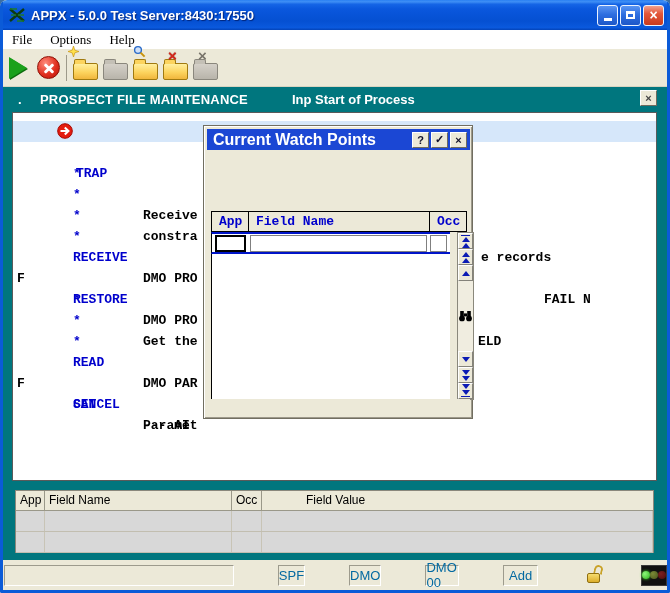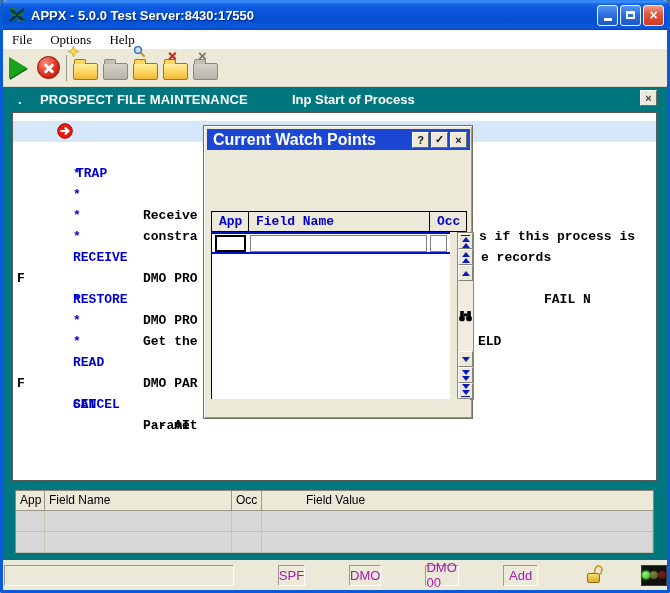--- a/index.html
+++ b/index.html
@@ -108,21 +108,21 @@
   .bt-head{display:flex;height:20px;background:#ece9d8;border-bottom:1px solid #9a9889;line-height:19px;}
   .bt-th{padding-left:4px;border-right:1px solid #9a9889;}
   .bt-c1{width:29px;}
   .bt-c2{width:187px;}
   .bt-c3{width:30px;}
   .bt-c4{flex:1;border-right:none;margin-left:40px;}
   .bt-row{display:flex;height:21px;border-bottom:1px solid #c2beb0;background:#d8d8d8;}
   .bt-td{border-right:1px solid #c8c4b6;}
   
   .statusbar{position:absolute;left:3px;top:560px;width:664px;height:30px;background:#ece9d8;
-    display:flex;align-items:center;font-size:13px;color:#a21caf;gap:40px;}
+    display:flex;align-items:center;font-size:13px;color:#0369a1;gap:40px;}
   .st-cell{height:21px;border:1px solid;border-color:#9d9b8d #fff #fff #9d9b8d;
     display:flex;align-items:center;justify-content:center;margin-right:4px;}
   .st-main{width:388px;margin-left:1px;}
   .st-spf{width:37px;}
   .st-dmo{width:42px;}
   .st-dmo00{width:55px;}
   .st-add{width:59px;}
   .lock{position:relative;width:18px;height:20px;margin:0 4px 0 4px;}
   .lock-shackle{position:absolute;left:8px;top:0px;width:9px;height:9px;border:2px solid #c9a227;
     border-bottom:none;border-radius:5px 5px 0 0;transform:rotate(14deg);}
@@ -219,21 +219,20 @@
           <path d="M3.5 8 H11 M7.8 4.6 L11.4 8 L7.8 11.4" stroke="#fff" stroke-width="2.1" fill="none"></path>
         </svg>
       <span class="cmd trap">TRAP</span>
     </div>
     <div class="code-row" style="top:29px">
       <span class="cmd">*</span>
     </div>
     <div class="code-row" style="top:50px">
       <span class="cmd">*</span>
       <span class="arg">Receive</span>
-      <span class="rfrag" style="left:466px">s if this process is</span>
     </div>
     <div class="code-row" style="top:71px">
       <span class="cmd">*</span>
       <span class="arg">constra</span>
       <span class="rfrag" style="left:468px">e records</span>
     </div>
     <div class="code-row" style="top:92px">
       <span class="cmd">*</span>
     </div>
     <div class="code-row" style="top:113px">

